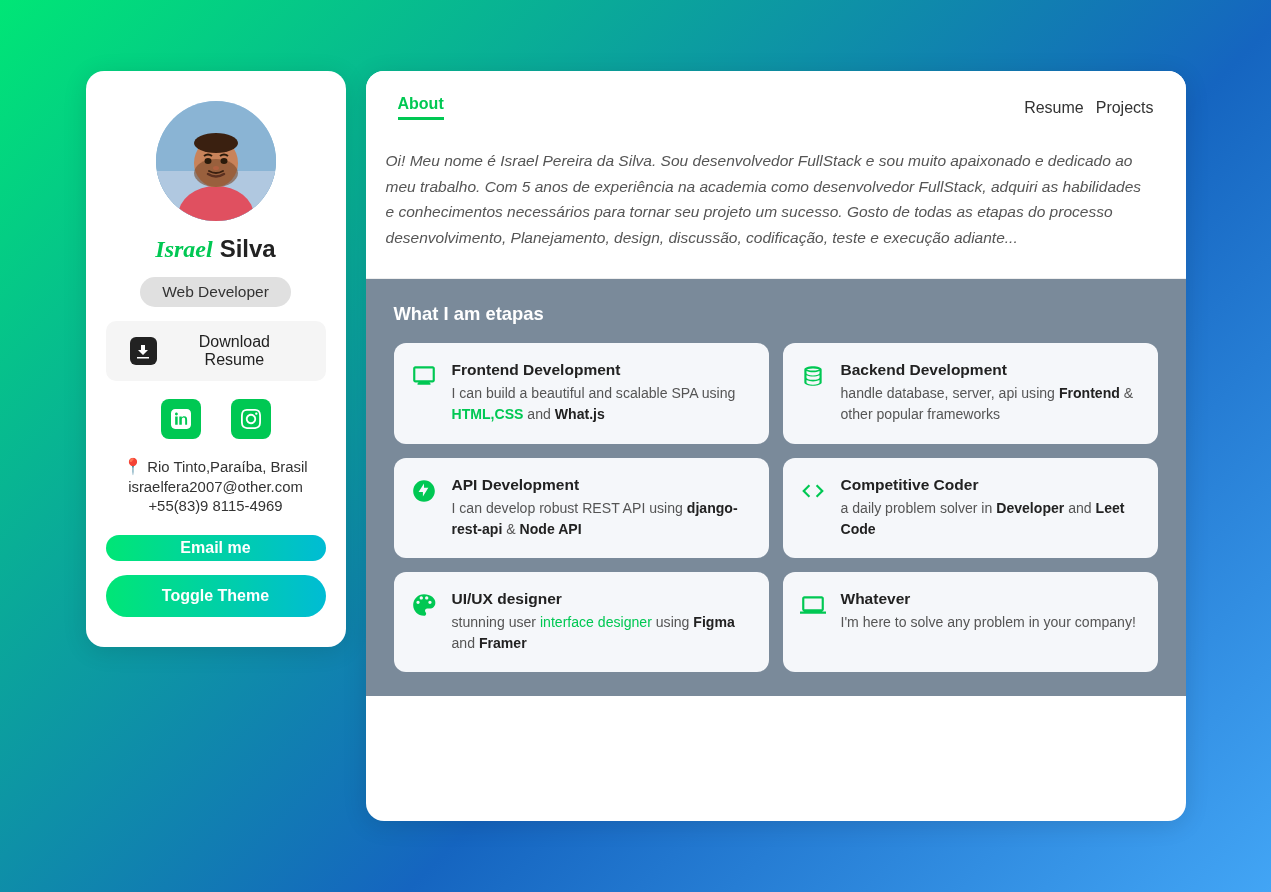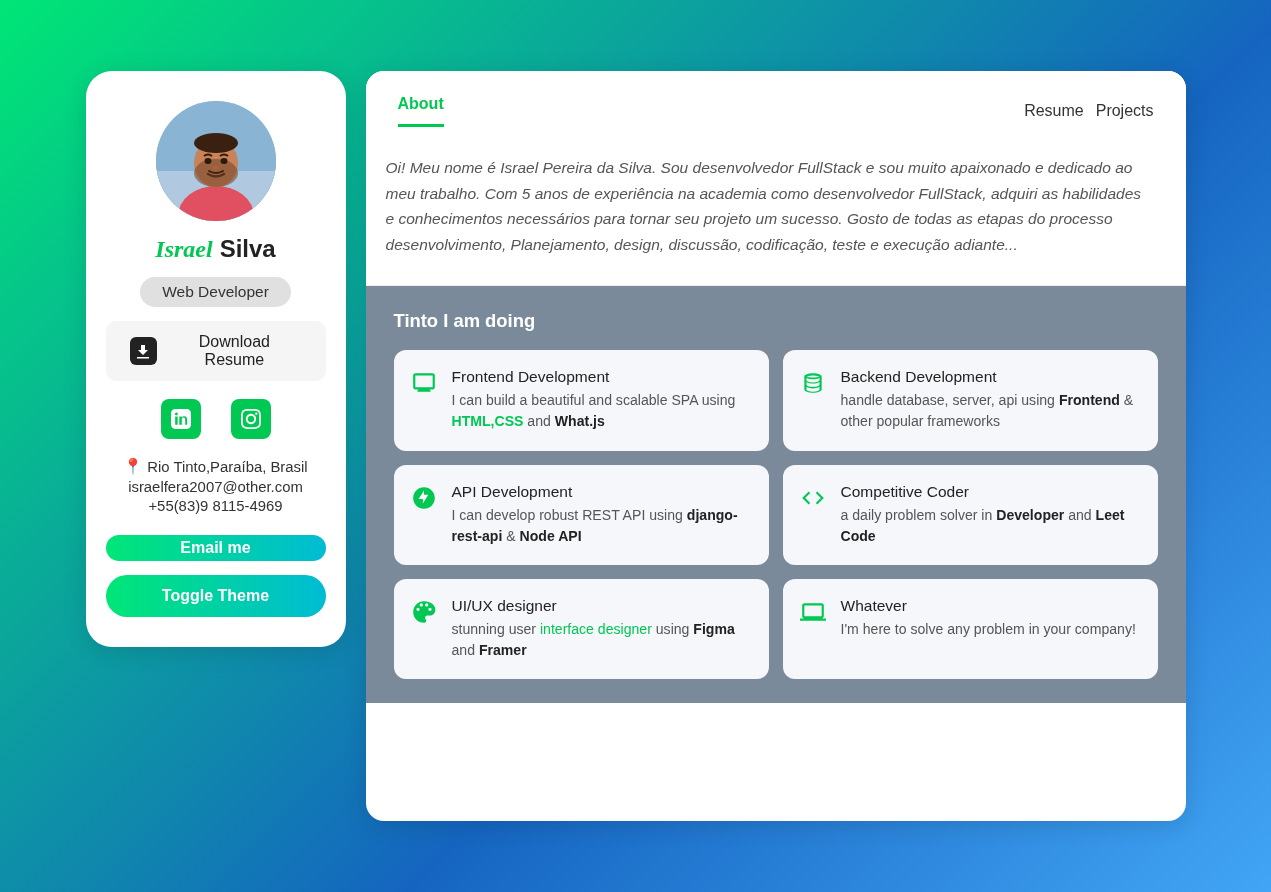--- a/index.html
+++ b/index.html
@@ -15,21 +15,21 @@
     .main-container {
       display: flex;
       gap: 20px;
       max-width: 1100px;
       width: 100%;
       align-items: flex-start;
     }
     
     .left-card {
       background: #fff;
-      border-radius: 26px;
+      border-radius: 18px;
       padding: 30px 20px;
       width: 230px;
       min-width: 260px;
       display: flex;
       flex-direction: column;
       align-items: center;
       gap: 14px;
       box-shadow: 0 4px 24px rgba(0,0,0,0.12);
     }
     
@@ -158,21 +158,21 @@
       margin-bottom: 8px;
     }
     .nav-tabs {
       display: flex;
       gap: 32px;
     }
     .nav-tab {
       font-size: 1rem;
       color: #555;
       cursor: pointer;
-      padding-bottom: 11px;
+      padding-bottom: 4px;
       text-decoration: none;
     }
     .nav-tab.active {
       color: #00c853;
       font-weight: 700;
       border-bottom: 3px solid #00c853;
     }
     .nav-links {
       display: flex;
       gap: 12px;
@@ -218,21 +218,21 @@
       color: #00c853;
       font-size: 1.4rem;
       margin-top: 2px;
       min-width: 28px;
       display: flex;
       align-items: center;
       justify-content: center;
     }
     .service-content {}
     .service-title {
-      font-weight: 400;
+      font-weight: 700;
       font-size: 0.97rem;
       color: #222;
       margin-bottom: 4px;
     }
     .service-desc {
       font-size: 0.88rem;
       color: #555;
       line-height: 1.5;
     }
     .service-desc .bold { font-weight: 700; color: #222; }
@@ -342,21 +342,21 @@
           <span class="nav-link">Projects</span>
         </div>
       </div>
     </div>
 
     <div class="about-text">
       Oi! Meu nome é Israel Pereira da Silva. Sou desenvolvedor FullStack e sou muito apaixonado e dedicado ao meu trabalho. Com 5 anos de experiência na academia como desenvolvedor FullStack, adquiri as habilidades e conhecimentos necessários para tornar seu projeto um sucesso. Gosto de todas as etapas do processo desenvolvimento, Planejamento, design, discussão, codificação, teste e execução adiante...
     </div>
 
     <div class="what-section">
-      <div class="what-title">Tinto I am doing</div>
+      <div class="what-title">What I am etapas</div>
       <div class="services-grid">
 
         <div class="service-card">
           <div class="service-icon">
             <svg width="26" height="26" viewBox="0 0 24 24" fill="#00c853">
               <path d="M20 3H4c-1.1 0-2 .9-2 2v11c0 1.1.9 2 2 2h3l-1 1v1h12v-1l-1-1h3c1.1 0 2-.9 2-2V5c0-1.1-.9-2-2-2zm0 13H4V5h16v11z"></path>
             </svg>
           </div>
           <div class="service-content">
             <div class="service-title">Frontend Development</div>

